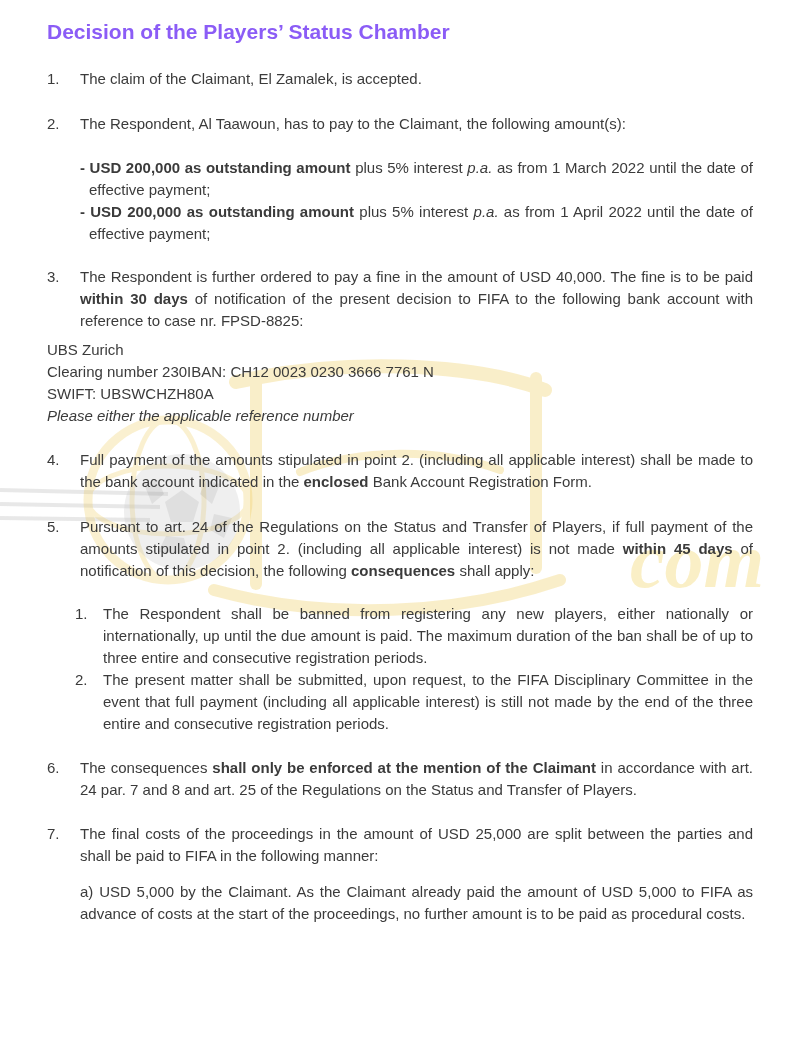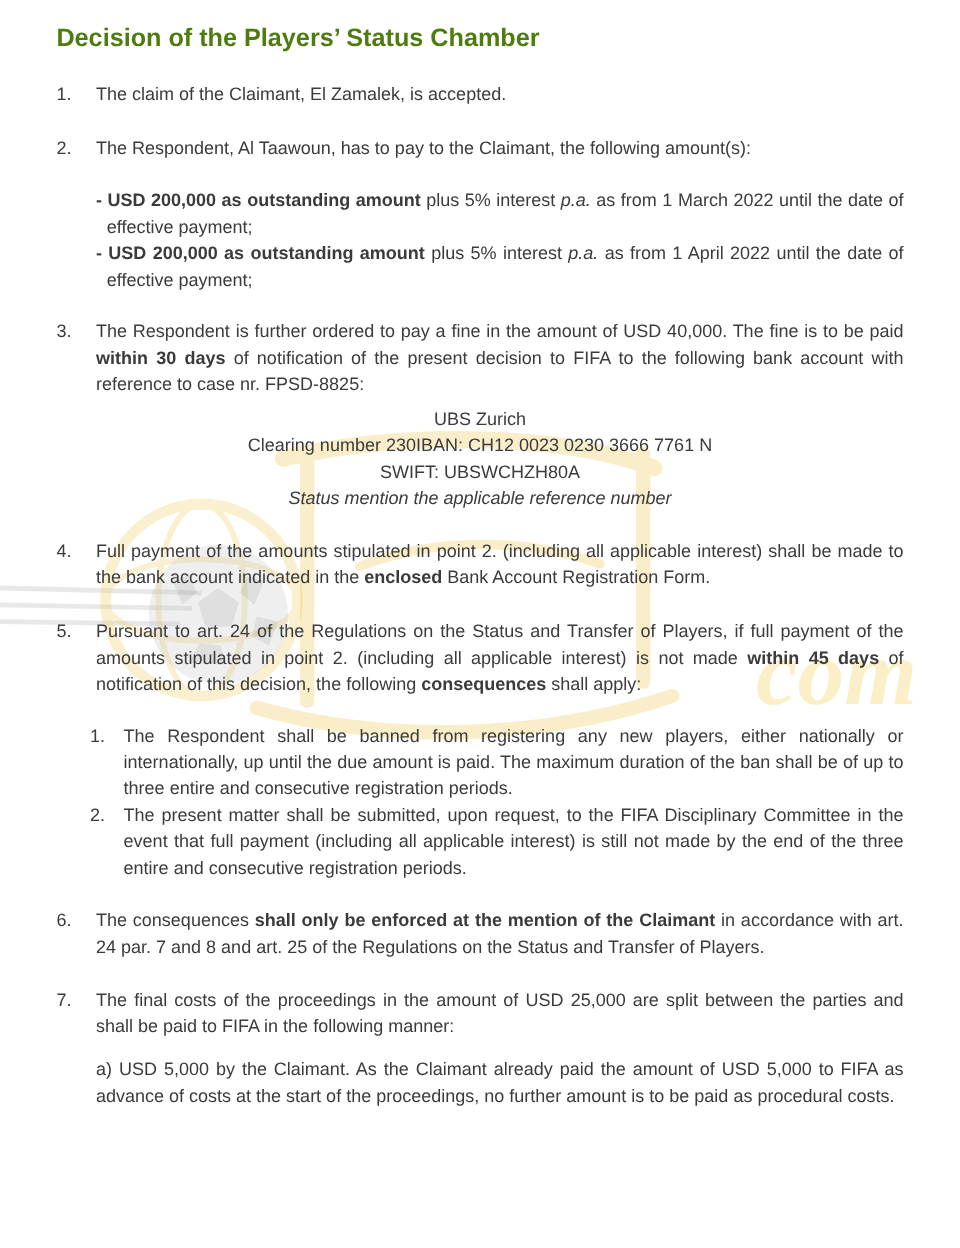--- a/index.html
+++ b/index.html
@@ -19,21 +19,21 @@
     pointer-events: none;
   }
   .content {
     position: relative;
     z-index: 1;
     padding: 15px 47px 0 47px;
     font-size: 15px;
     line-height: 22px;
   }
   .doc-title {
-    color: #4d7c0f;
+    color: #8b5cf6;
     font-size: 21px;
     line-height: 26px;
     font-weight: 700;
     margin: 4px 0 0 0;
   }
   .item {
     display: grid;
     grid-template-columns: 33px 1fr;
   }
   .item .num { text-align: left; }
@@ -42,21 +42,21 @@
   .mt22 { margin-top: 22px; }
   .mt21 { margin-top: 21px; }
   .mt14 { margin-top: 14px; }
   .mt7  { margin-top: 7px; }
   .dash-list { margin-left: 33px; margin-top: 22px; }
   .dash-item {
     padding-left: 9px;
     text-indent: -9px;
     text-align: justify;
   }
-  .bank-block { text-align: center; }
+  .bank-block { }
   .nested { margin-left: 28px; margin-top: 21px; }
   .nested .item { grid-template-columns: 28px 1fr; }
   .para-a { margin-left: 33px; text-align: justify; }
   .b { font-weight: 700; }
   .i { font-style: italic; }
   .u { }
 </style>
 </head>
 <body>
 
@@ -113,21 +113,21 @@
   </div>
 
   <div class="item mt21">
     <span class="num">3.</span>
     <span class="txt"><span>The Respondent is further ordered to pay a fine in the amount of USD 40,000. The fine is to be paid </span><span class="b u">within 30 days</span><span> of notification of the present decision to FIFA to the following bank account </span><span class="u">with reference to case nr. FPSD-8825</span><span>:</span></span>
   </div>
   <div class="bank-block mt7">
     <div><span>UBS Zurich</span></div>
     <div><span>Clearing number 230IBAN: CH12 0023 0230 3666 7761 N</span></div>
     <div><span>SWIFT: UBSWCHZH80A</span></div>
-    <div><span class="i">Status mention the applicable reference number</span></div>
+    <div><span class="i">Please either the applicable reference number</span></div>
   </div>
 
   <div class="item mt22">
     <span class="num">4.</span>
     <span class="txt"><span>Full payment of the amounts stipulated in point 2. (including all applicable interest) shall be made to the bank account indicated in the </span><span class="b u">enclosed</span><span> Bank Account Registration Form.</span></span>
   </div>
 
   <div class="item mt23">
     <span class="num">5.</span>
     <span class="txt"><span>Pursuant to art. 24 of the Regulations on the Status and Transfer of Players, if full payment of the amounts stipulated in point 2. (including all applicable interest) is not made </span><span class="b">within 45 days</span><span> of notification of this decision, the following </span><span class="b">consequences</span><span> shall apply:</span></span>

